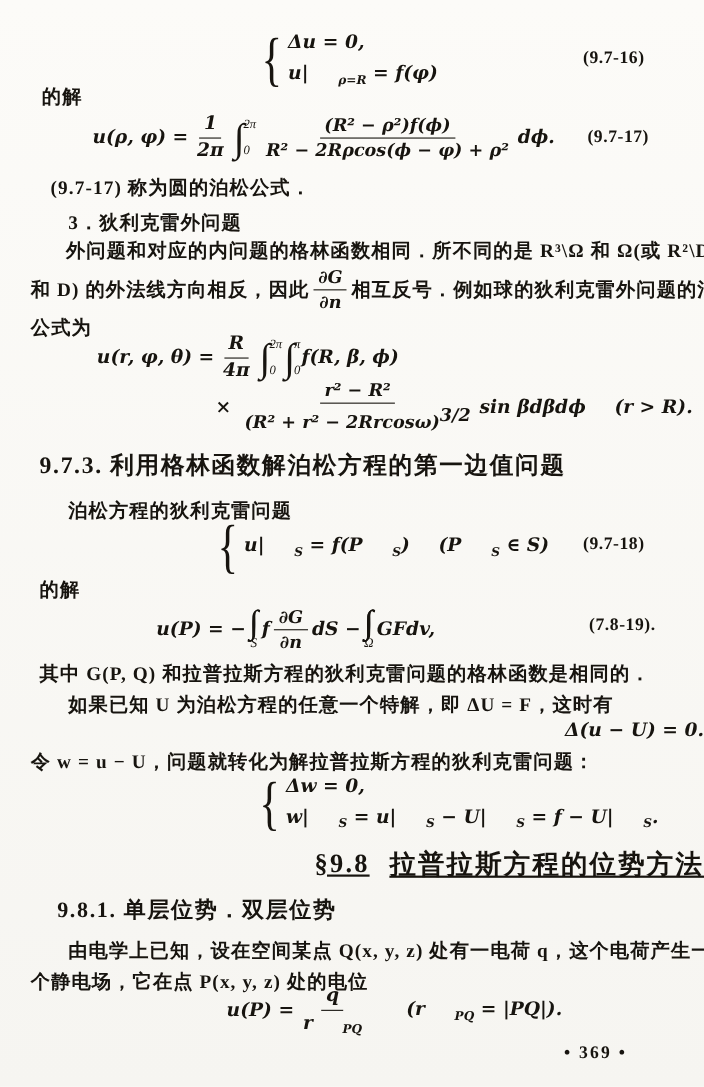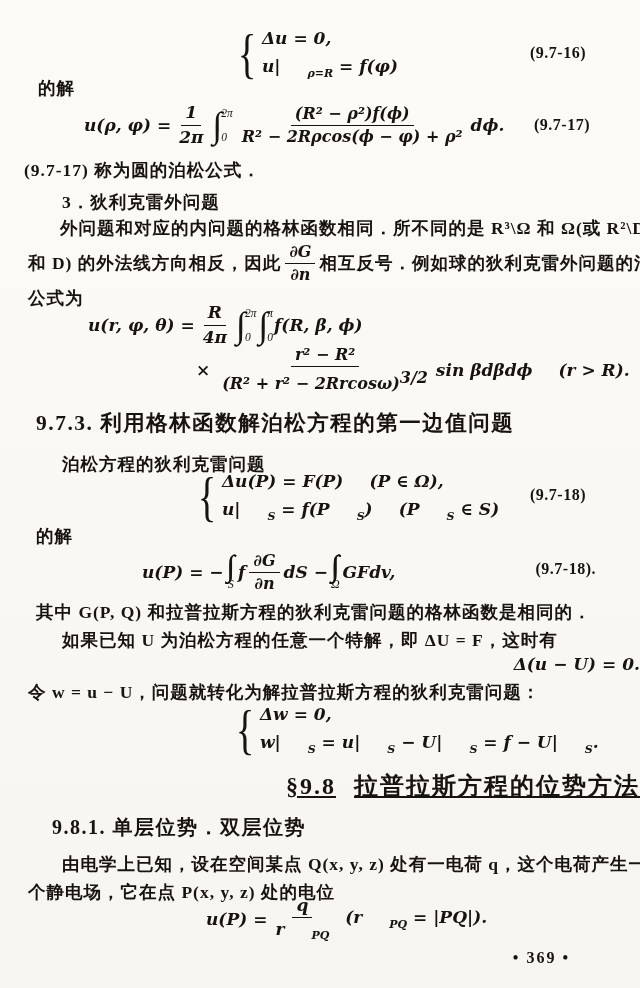--- a/index.html
+++ b/index.html
@@ -25,21 +25,21 @@
   .ibnd { display: inline-flex; flex-direction: column; justify-content: space-between; height: 36px; font-size: 11.5px; font-style: italic; margin-left: -1px; }
   .ibnd .t { text-align: left; } .ibnd .b { text-align: left; }
   .iint { display: inline-flex; flex-direction: column; align-items: center; vertical-align: middle; margin: 0 3px; }
   .iint-sym { font-style: normal; font-weight: 400; font-size: 30px; line-height: .95; letter-spacing: -8px; padding-right: 8px; }
   .iint-sub { font-size: 12px; font-style: italic; margin-top: -4px; }
   .brace { font-style: normal; font-weight: 400; font-size: 54px; line-height: .9; display: inline-block; transform: scaleX(.72); margin-right: 2px; }
   .sys { display: inline-flex; flex-direction: column; gap: 8px; }
   sub { font-size: 11px; font-style: italic; padding-left: 27px; }
   sup { font-size: 16px; font-style: italic; }
   .gap { margin-left: 26px; }
-  .gap-s { margin-left: 8px; }
+  .gap-s { margin-left: 32px; }
   .h-sec { font-size: 21.5px; font-weight: 700; letter-spacing: 1.5px; }
   .h-big { font-size: 24px; font-weight: 700; letter-spacing: 2px; text-decoration: underline; }
   .h-sub { font-size: 20px; font-weight: 700; letter-spacing: 1.5px; margin-left: 16px; }
   .center-row { left: 0; right: 0; justify-content: flex-end; }
   .pageno { font-size: 16px; font-weight: 700; letter-spacing: 2px; }
 </style>
 </head>
 <body>
 
 <div class="page">
@@ -71,21 +71,21 @@
         </span>
     </span>
     <span class="frac math" style="font-size:16px">
       <span class="num">(R² − ρ²)f(ϕ)</span>
       <span class="den">R² − 2Rρcos(ϕ − φ) + ρ²</span>
     </span>
     <span class="math">dϕ.</span>
   </div>
   <div class="eqlabel" style="top:116px;right:50px">(9.7-17)</div>
 
-  <div class="row" style="top:158px;left:24px">
+  <div class="row" style="top:158px;left:46px">
     <span class="cn cn-b">(9.7-17) 称为圆的泊松公式．</span>
   </div>
   <div class="row" style="top:190px;left:62px">
     <span class="cn cn-b">3．狄利克雷外问题</span>
   </div>
 
   <div class="row" style="top:216px;left:60px">
     <span class="cn">外问题和对应的内问题的格林函数相同．所不同的是 R³\Ω 和 Ω(或 R²\D</span>
   </div>
   <div class="row" style="top:240px;left:28px;height:46px">
@@ -135,21 +135,20 @@
   <div class="row" style="top:408px;left:36px">
     <span class="h-sec">9.7.3. 利用格林函数解泊松方程的第一边值问题</span>
   </div>
   <div class="row" style="top:452px;left:62px">
     <span class="cn cn-b">泊松方程的狄利克雷问题</span>
   </div>
 
   <div class="row" style="top:468px;left:194px;height:58px">
     <span class="brace">{</span>
     <span class="sys">
-      <span class="math"><span>Δu(P) = F(P)</span><span class="gap">(P ∈ Ω),</span></span>
       <span class="math"><span>u|</span><sub>S</sub><span> = f(P</span><sub>S</sub><span>)</span><span class="gap">(P</span><sub>S</sub><span> ∈ S)</span></span>
     </span>
   </div>
   <div class="eqlabel" style="top:486px;right:54px">(9.7-18)</div>
 
   <div class="row" style="top:524px;left:36px">
     <span class="cn cn-b">的解</span>
   </div>
 
   <div class="row" style="top:546px;left:142px;height:52px">
@@ -163,21 +162,21 @@
       <span class="num">∂G</span>
       <span class="den">∂n</span>
     </span>
     <span class="math">dS −</span>
     <span class="iint">
       <span class="iint-sym">∫∫∫</span>
       <span class="iint-sub">Ω</span>
     </span>
     <span class="math">GFdv,</span>
   </div>
-  <div class="eqlabel" style="top:560px;right:44px">(9.7-18).</div>
+  <div class="eqlabel" style="top:560px;right:44px">(7.8-19).</div>
 
   <div class="row" style="top:600px;left:36px">
     <span class="cn">其中 G(P, Q) 和拉普拉斯方程的狄利克雷问题的格林函数是相同的．</span>
   </div>
   <div class="row" style="top:628px;left:62px">
     <span class="cn">如果已知 U 为泊松方程的任意一个特解，即 ΔU = F，这时有</span>
   </div>
   <div class="row center-row" style="top:654px">
     <span class="math" style="padding-left:40px">Δ(u − U) = 0.</span>
   </div>

